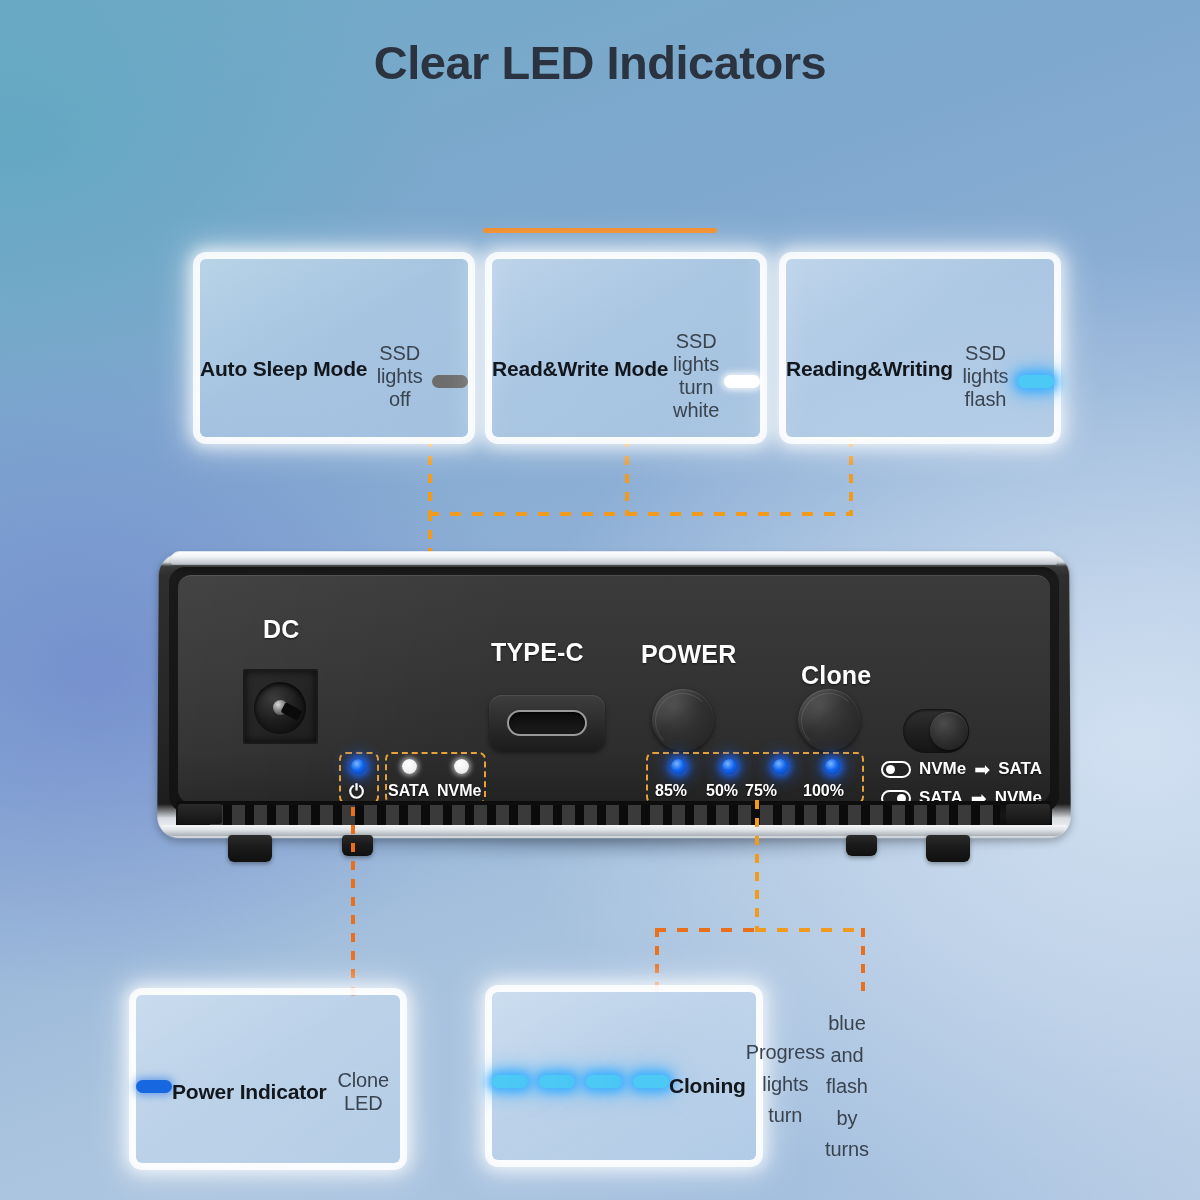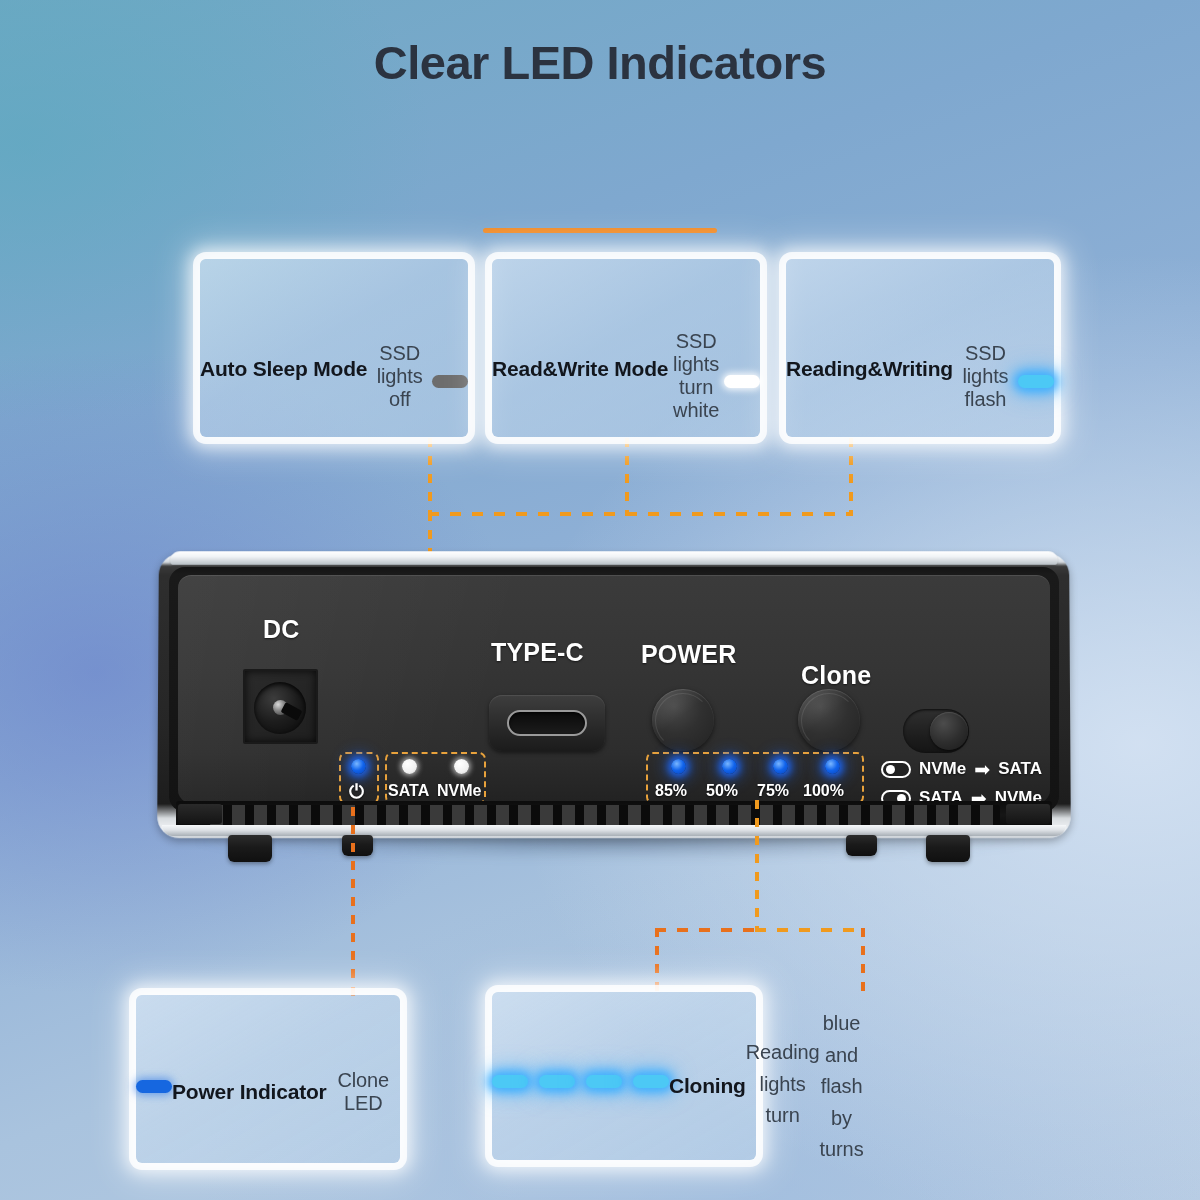--- a/index.html
+++ b/index.html
@@ -346,21 +346,21 @@
     <div class="dev-small" style="left:230px; top:229px;">SATA</div>
     <div class="dev-small" style="left:279px; top:229px;">NVMe</div>
 
     <div class="hl-box" style="left:488px; top:199px; width:218px; height:52px;"></div>
     <div class="dot blue" style="left:513px; top:206px;"></div>
     <div class="dot blue" style="left:564px; top:206px;"></div>
     <div class="dot blue" style="left:615px; top:206px;"></div>
     <div class="dot blue" style="left:667px; top:206px;"></div>
     <div class="dev-small" style="left:497px; top:229px;">85%</div>
     <div class="dev-small" style="left:548px; top:229px;">50%</div>
-    <div class="dev-small" style="left:599px; top:229px;">75%</div>
+    <div class="dev-small" style="left:587px; top:229px;">75%</div>
     <div class="dev-small" style="left:645px; top:229px;">100%</div>
 
     <div class="tg-row" style="left:723px; top:206px;">
       <span class="tg-icon left">
           <i></i>
         </span>
       <span class="tg-txt">NVMe</span>
       <span class="tg-arrow">➡</span>
       <span class="tg-txt">SATA</span>
     </div>
@@ -402,18 +402,18 @@
   </div>
 
   <div class="card bot" id="card-cloning" style="padding-top:11px;">
     <div class="led-slot pill-row">
       <span class="pill cyan"></span>
       <span class="pill cyan"></span>
       <span class="pill cyan"></span>
       <span class="pill cyan"></span>
     </div>
     <div class="card-title" style="margin-top:8px;">Cloning</div>
-    <div class="card-sub two-line" style="margin-top:6px;">Reading lights turn</div>
+    <div class="card-sub two-line" style="margin-top:6px;">Progress lights turn</div>
     <div class="card-sub two-line">blue and flash by turns</div>
   </div>
 
 
 </div>
 
 </body></html>

